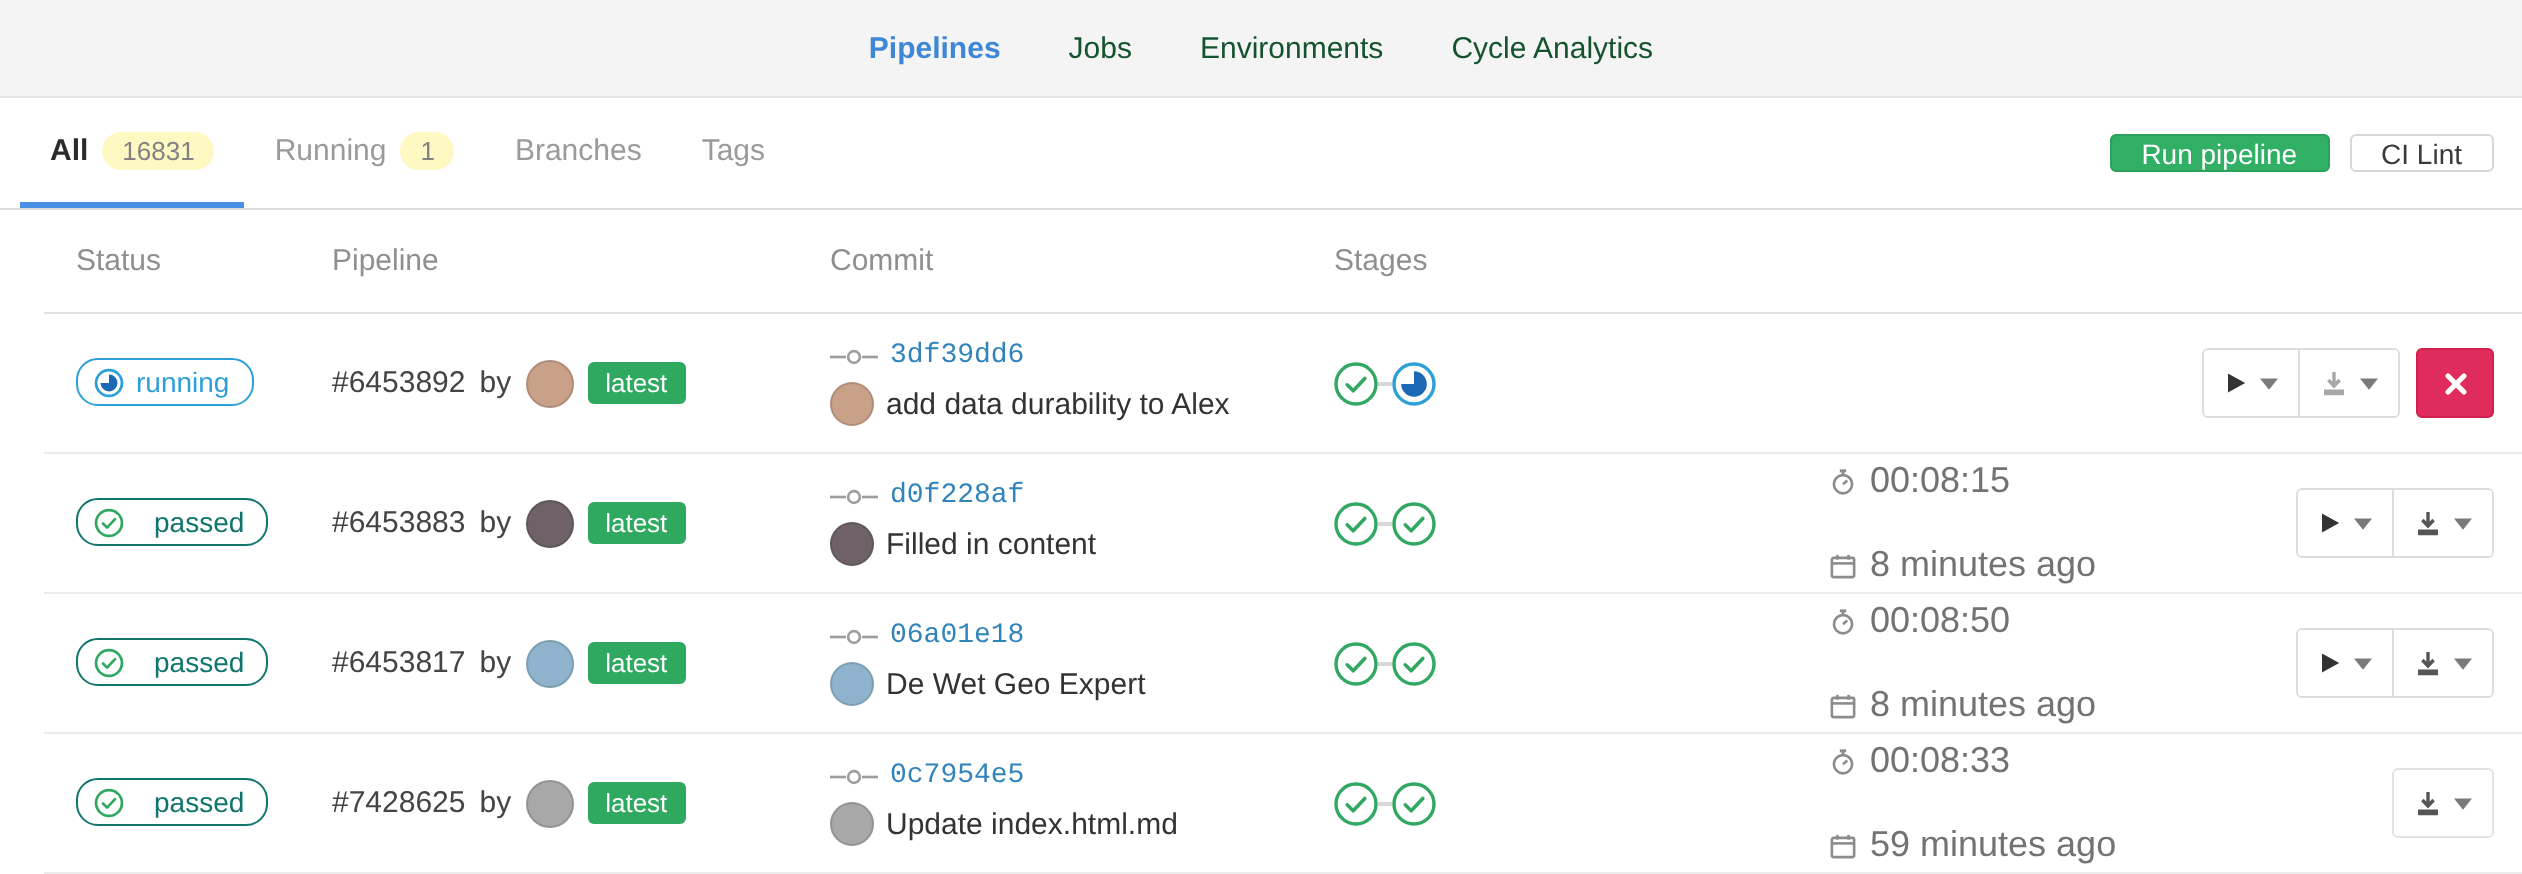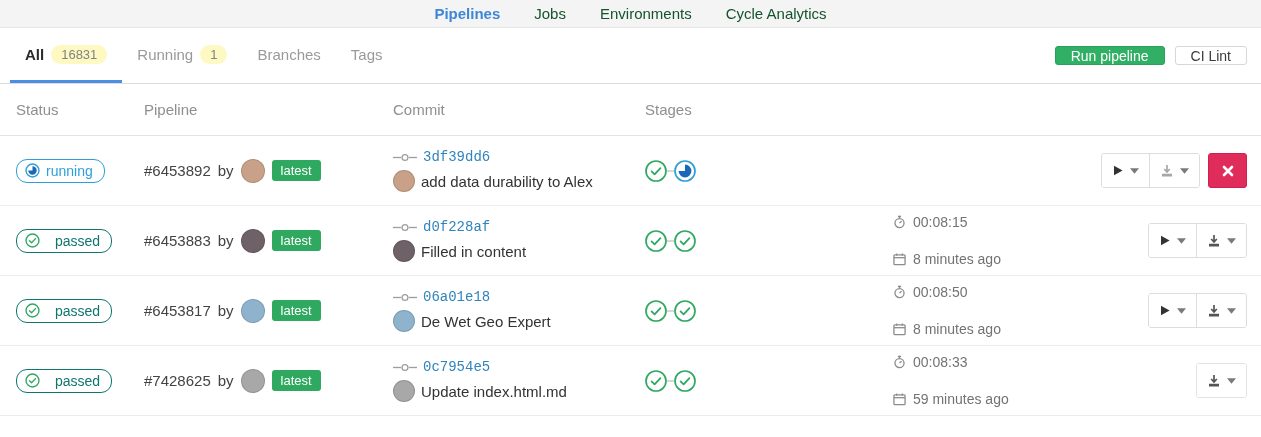--- a/index.html
+++ b/index.html
@@ -1,41 +1,41 @@
 <!DOCTYPE html>
 <html><head>
 <meta charset="utf-8">
 <style>
   * { margin:0; padding:0; box-sizing:border-box; }
   html,body { width:1261px; height:437px; overflow:hidden; background:#fff;
     font-family:"Liberation Sans","DejaVu Sans",sans-serif; color:#333; }
 
   
-  .topnav { height:28px; background:#f4f4f4; border-bottom:1px solid #e6e6e6;
+  .topnav { height:49px; background:#f4f4f4; border-bottom:1px solid #e6e6e6;
     display:flex; align-items:center; justify-content:center; gap:34px; }
   .topnav a { text-decoration:none; color:#14532d; font-size:15px; cursor:pointer; }
   .topnav a.active { color:#3e86d6; font-weight:bold; }
 
   
   .tabbar { height:56px; display:flex; align-items:stretch; border-bottom:1px solid #dcdcdc;
     padding:0 14px 0 10px; }
   .tabs { display:flex; align-items:stretch; }
   .tab { display:flex; align-items:center; gap:7px; padding:0 15px; font-size:15px;
     color:#9a9a9a; border-bottom:3px solid transparent; cursor:pointer; }
   .tab.active { color:#2b2b2b; font-weight:bold; border-bottom-color:#4a8fe4; }
   .count-pill { background:#fef9c3; color:#828282; font-weight:normal; font-size:13px;
     padding:2px 10px; border-radius:10px; }
   .tabbar-actions { margin-left:auto; display:flex; align-items:center; gap:10px; }
   .btn { font-size:14px; border-radius:3px; height:19px; padding:0 15px; cursor:pointer;
     border:1px solid transparent; display:inline-flex; align-items:center; }
   .btn-green { background:#31af64; border-color:#2aa05a; color:#fff; }
   .btn-white { background:#fff; border-color:#d7d7d7; color:#3a3a3a; }
 
   
-  .ptable { width:100%; }
+  .ptable { width:100%;padding-left:22px; }
   .prow { display:grid; grid-template-columns:128px 249px 252px 248px minmax(0,1fr) auto;
     align-items:center; padding:0 14px 0 16px; border-bottom:1px solid #ececec; min-height:70px; }
   .prow.head { min-height:52px; border-bottom:1px solid #e3e3e3; }
   .prow.head > div { font-size:15px; color:#8f8f8f; font-weight:normal; }
 
   
   .status-badge { display:inline-flex; align-items:center; gap:6px; font-size:14px;
     border:1px solid currentColor; border-radius:11px; padding:3px 11px 3px 8px;
     background:#fff; cursor:pointer; }
   .st-running { color:#2d9fd8; }
@@ -57,21 +57,21 @@
     color:#3084bb; text-decoration:none; cursor:pointer; }
   .commit-msg { font-size:15px; color:#333; white-space:nowrap; overflow:hidden;
     text-overflow:ellipsis; max-width:210px; cursor:pointer; }
 
   
   .stages-cell { display:flex; align-items:center; }
   .stage { width:22px; height:22px; display:inline-block; cursor:pointer; }
   .stage-link { width:7px; height:2px; background:#d8d8d8; }
 
   
-  .time-cell { display:flex; flex-direction:column; gap:21px; font-size:14px; color:#737373; }
+  .time-cell { display:flex; flex-direction:column; gap:21px; font-size:18px; color:#737373; }
   .time-line { display:flex; align-items:center; gap:7px; }
 
   
   .actions-cell { display:flex; align-items:center; gap:8px; justify-self:end; }
   .btn-group { display:inline-flex; border:1px solid #ddd; border-radius:3px; overflow:hidden; background:#fff; }
   .icon-btn { display:inline-flex; align-items:center; gap:6px; padding:0 10px; height:33px;
     background:#fff; border:none; cursor:pointer; }
   .btn-group .icon-btn + .icon-btn { border-left:1px solid #ddd; }
   .single-btn { border:1px solid #e3e3e3; border-radius:3px; }
   .cancel-btn { width:39px; height:35px; background:#e02c5b; border:1px solid #d1204e;

